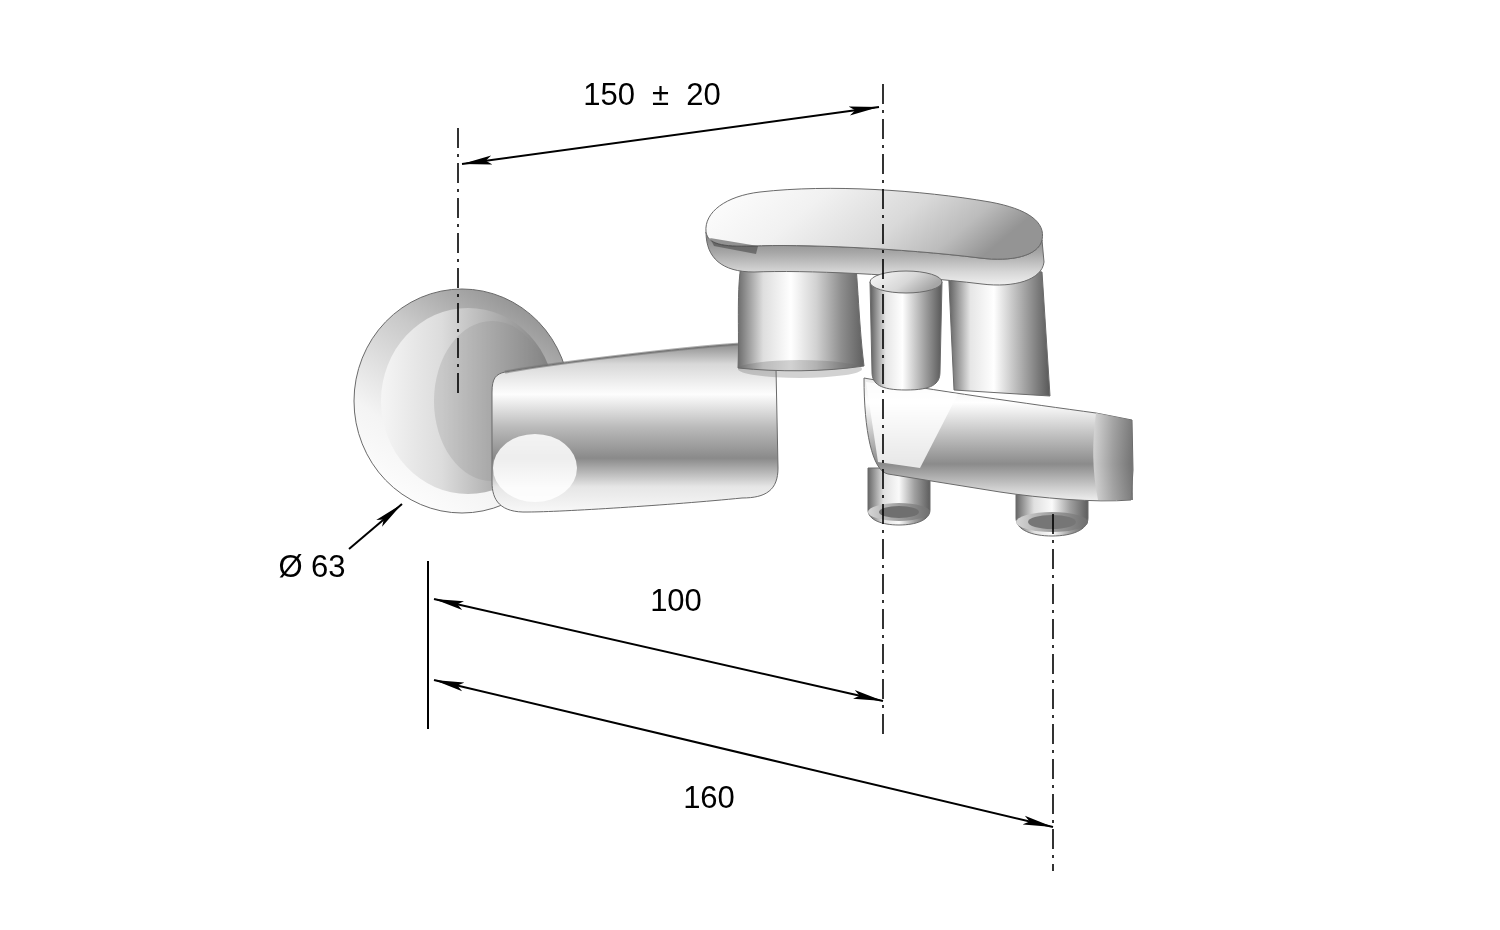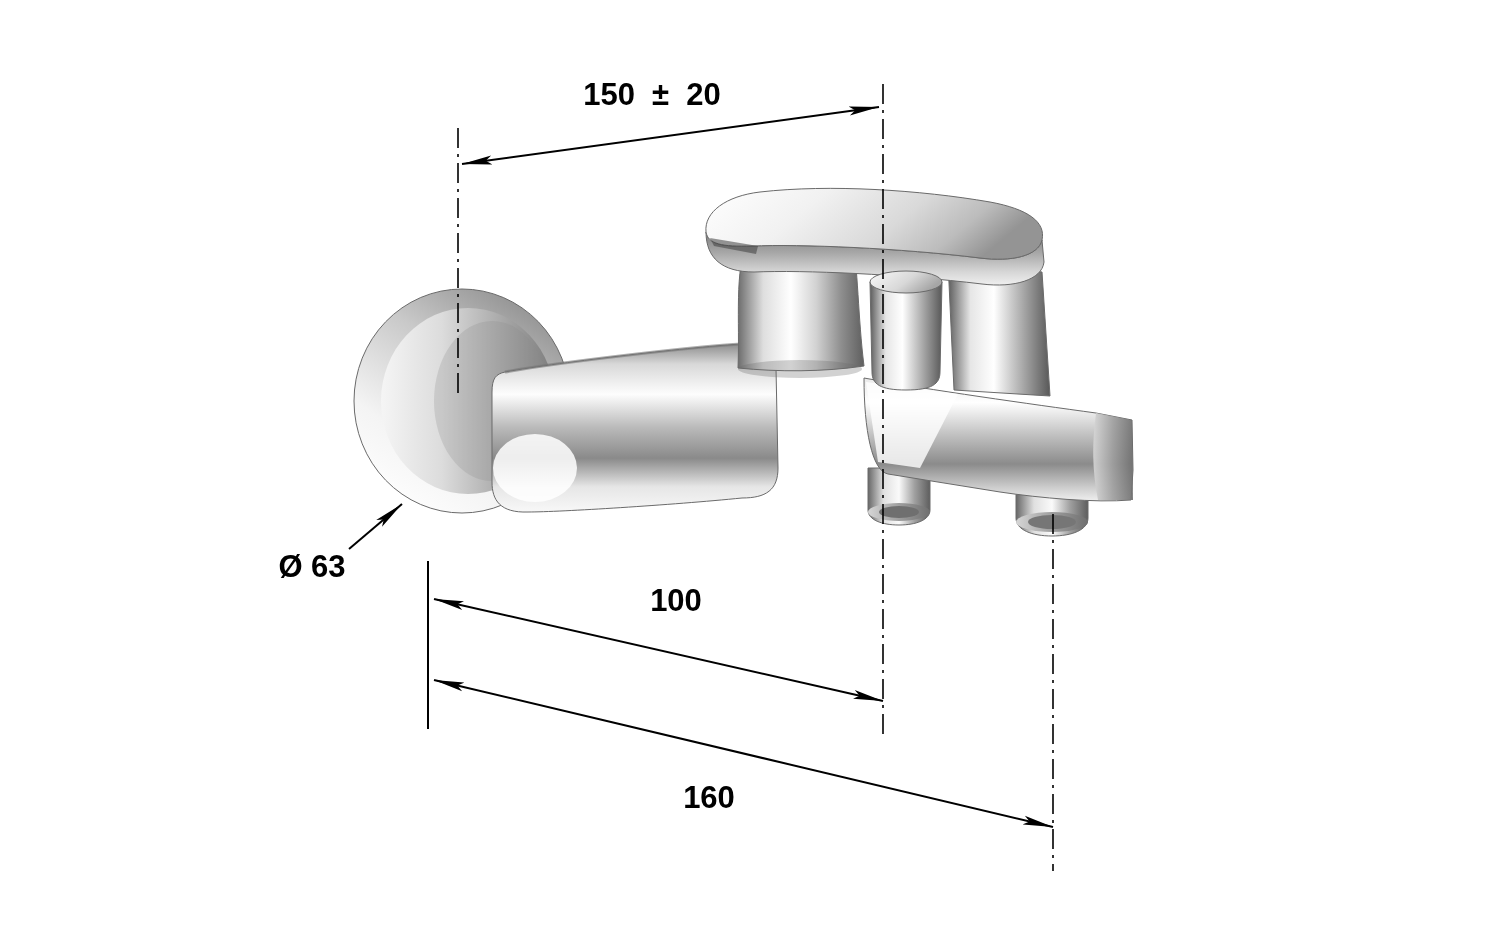--- a/index.html
+++ b/index.html
@@ -7,21 +7,20 @@
     padding: 0;
     background: #ffffff;
     font-family: "Liberation Sans", "DejaVu Sans", sans-serif;
   }
   .canvas {
     position: relative;
     width: 1500px;
     height: 930px;
     background: #ffffff;
     overflow: hidden;
-    font-weight: bold;
   }
   svg { display: block; }
   .dim-label {
     font-family: "Liberation Sans", "DejaVu Sans", sans-serif;
     font-size: 31px;
     fill: #000000;
     white-space: pre;
   }
   .dim-line {
     stroke: #000000;

